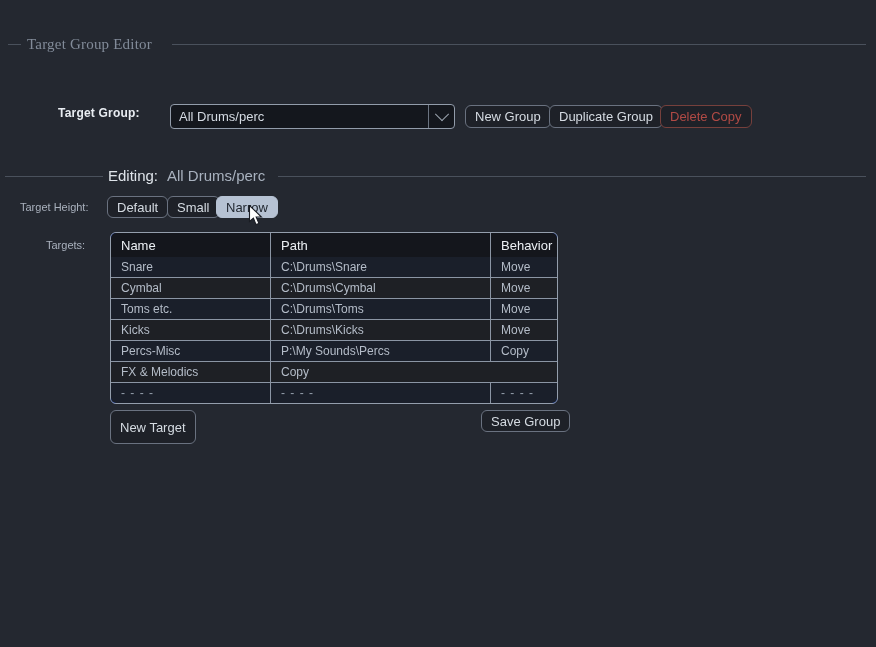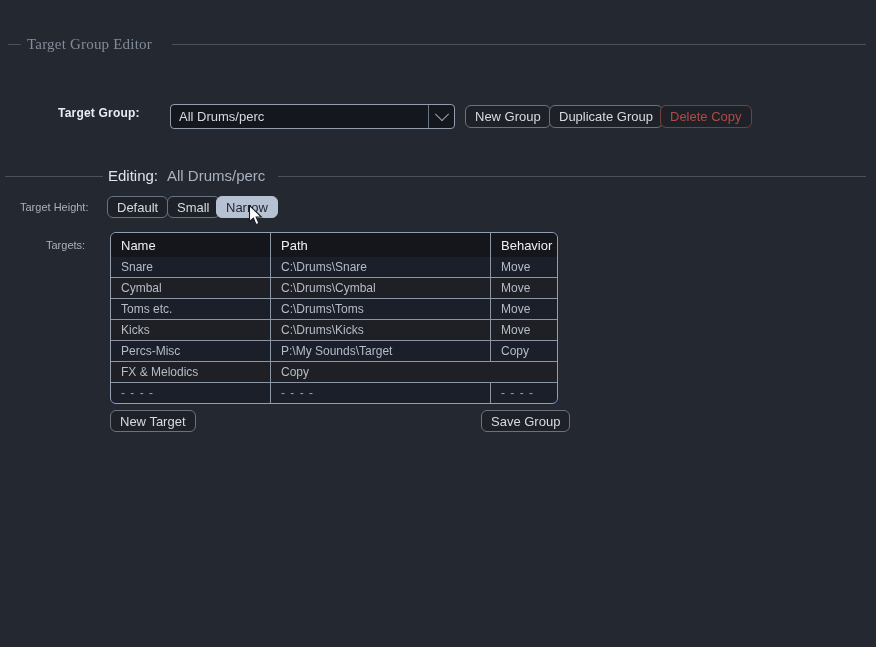--- a/index.html
+++ b/index.html
@@ -122,32 +122,32 @@
     <div>C:\Drums\Toms</div>
     <div>Move</div>
   </div>
   <div class="t-row t-body-row alt">
     <div>Kicks</div>
     <div>C:\Drums\Kicks</div>
     <div>Move</div>
   </div>
   <div class="t-row t-body-row blu">
     <div>Percs-Misc</div>
-    <div>P:\My Sounds\Target</div>
+    <div>P:\My Sounds\Percs</div>
     <div>Copy</div>
   </div>
   <div class="t-row t-body-row alt">
     <div>FX &amp; Melodics</div>
     <div>Copy</div>
   </div>
   <div class="t-row t-body-row blu placeholder">
     <div>- - - -</div>
     <div>- - - -</div>
     <div>- - - -</div>
   </div>
 </div>
 
-<button class="btn" style="left:110px;top:410px;height:22px;">New Target</button>
+<button class="btn" style="left:110px;top:410px;height:34px;">New Target</button>
 <button class="btn" style="left:481px;top:410px;height:22px;">Save Group</button>
 
 <svg class="cursor-svg" width="16" height="22" viewBox="0 0 16 22">
   <path d="M1.5 0.5 L1.5 16.5 L5.4 13.1 L8.0 19.6 L10.9 18.4 L8.2 12.0 L13.4 12.0 Z" fill="#ffffff" stroke="#1a1d24" stroke-width="1.1"></path>
 </svg>
 
 </body></html>

